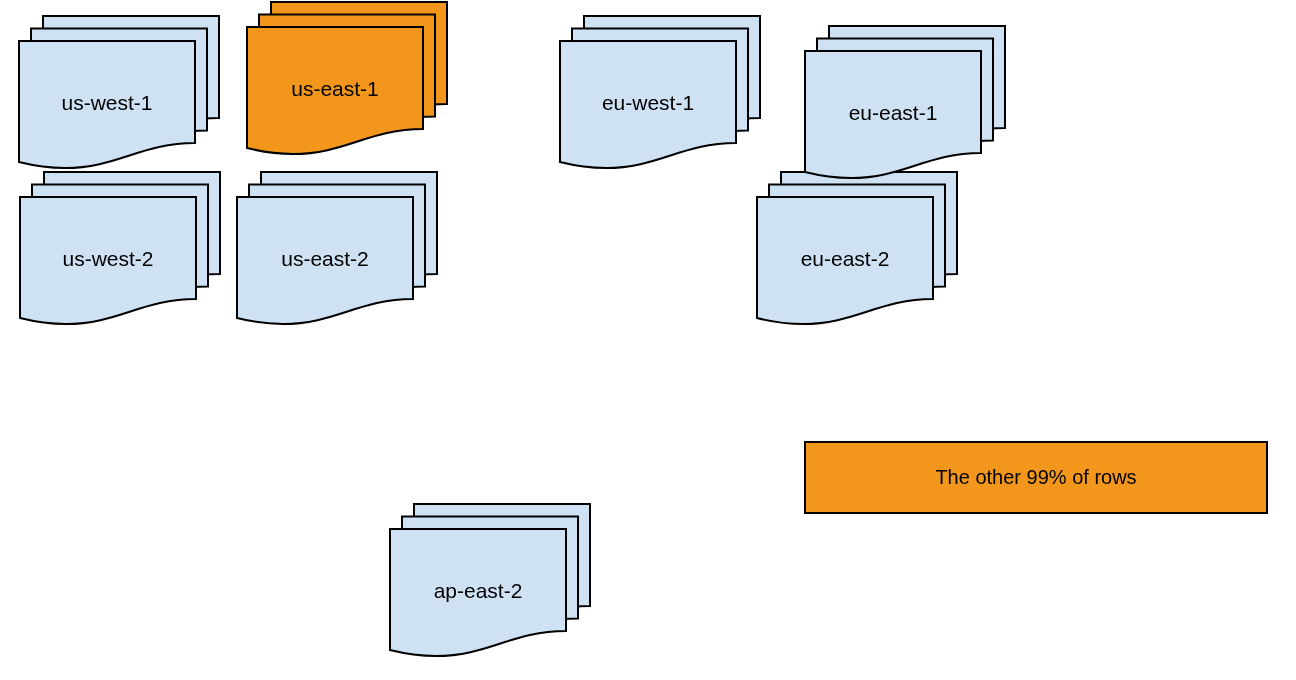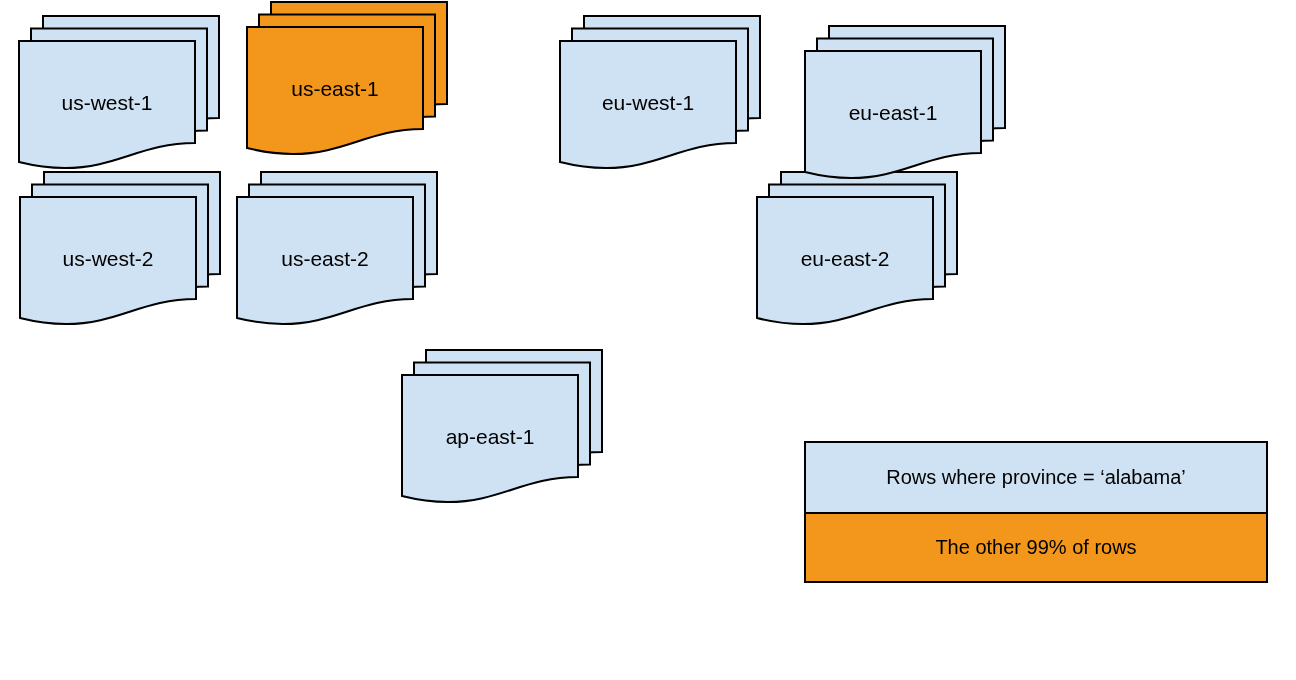--- a/index.html
+++ b/index.html
@@ -130,32 +130,29 @@
 
   <div class="stack z3" style="left:803px;top:24px">
     <svg width="205" height="157" viewBox="-2 -2 205 157">
       <path class="sheet" transform="translate(24,0)" d="M0 0 H176 V102 C122 102 98 127 46 127 C28 127 12 124 0 121 Z"></path>
       <path class="sheet" transform="translate(12,12.5)" d="M0 0 H176 V102 C122 102 98 127 46 127 C28 127 12 124 0 121 Z"></path>
       <path class="sheet" transform="translate(0,25)" d="M0 0 H176 V102 C122 102 98 127 46 127 C28 127 12 124 0 121 Z"></path>
       <text class="stack-label" x="88" y="94" text-anchor="middle">eu-east-1</text>
     </svg>
   </div>
 
-
-  <div class="stack z2" style="left:400px;top:348px">
+  <div class="stack z1" style="left:388px;top:502px">
     <svg width="205" height="157" viewBox="-2 -2 205 157">
       <path class="sheet" transform="translate(24,0)" d="M0 0 H176 V102 C122 102 98 127 46 127 C28 127 12 124 0 121 Z"></path>
       <path class="sheet" transform="translate(12,12.5)" d="M0 0 H176 V102 C122 102 98 127 46 127 C28 127 12 124 0 121 Z"></path>
       <path class="sheet" transform="translate(0,25)" d="M0 0 H176 V102 C122 102 98 127 46 127 C28 127 12 124 0 121 Z"></path>
-      <text class="stack-label" x="88" y="94" text-anchor="middle">ap-east-1</text>
+      <text class="stack-label" x="88" y="94" text-anchor="middle">ap-east-2</text>
     </svg>
   </div>
 
+
   <div class="legend">
-    <div class="legend-row">
-      <span>Rows where province = ‘alabama’</span>
-    </div>
     <div class="legend-row row--highlight">
       <span>The other 99% of rows</span>
     </div>
   </div>
 
 </div>
 
 </body></html>

